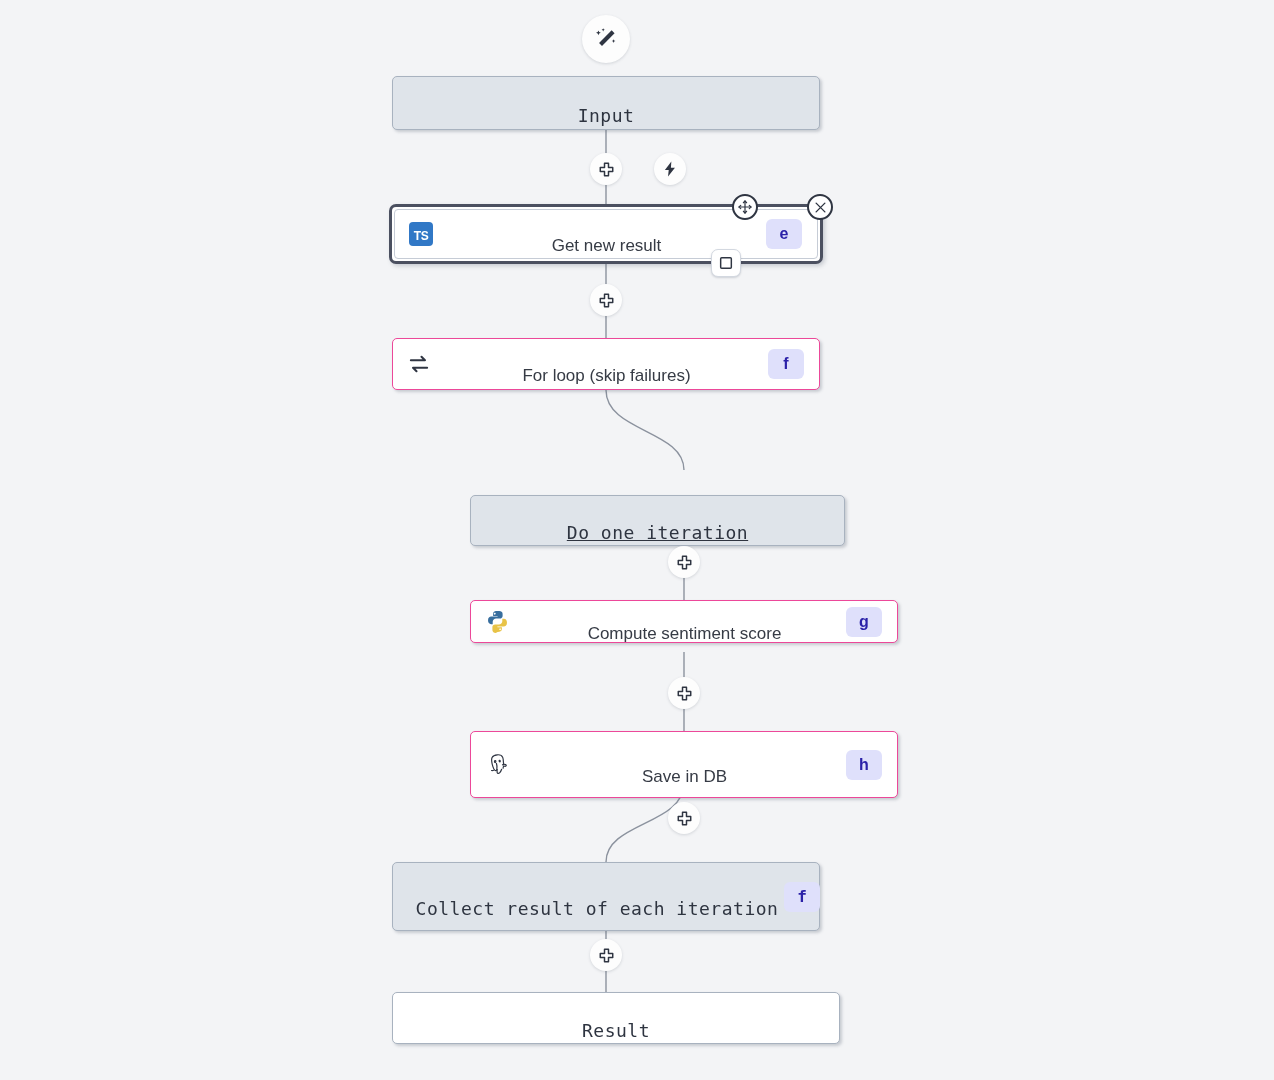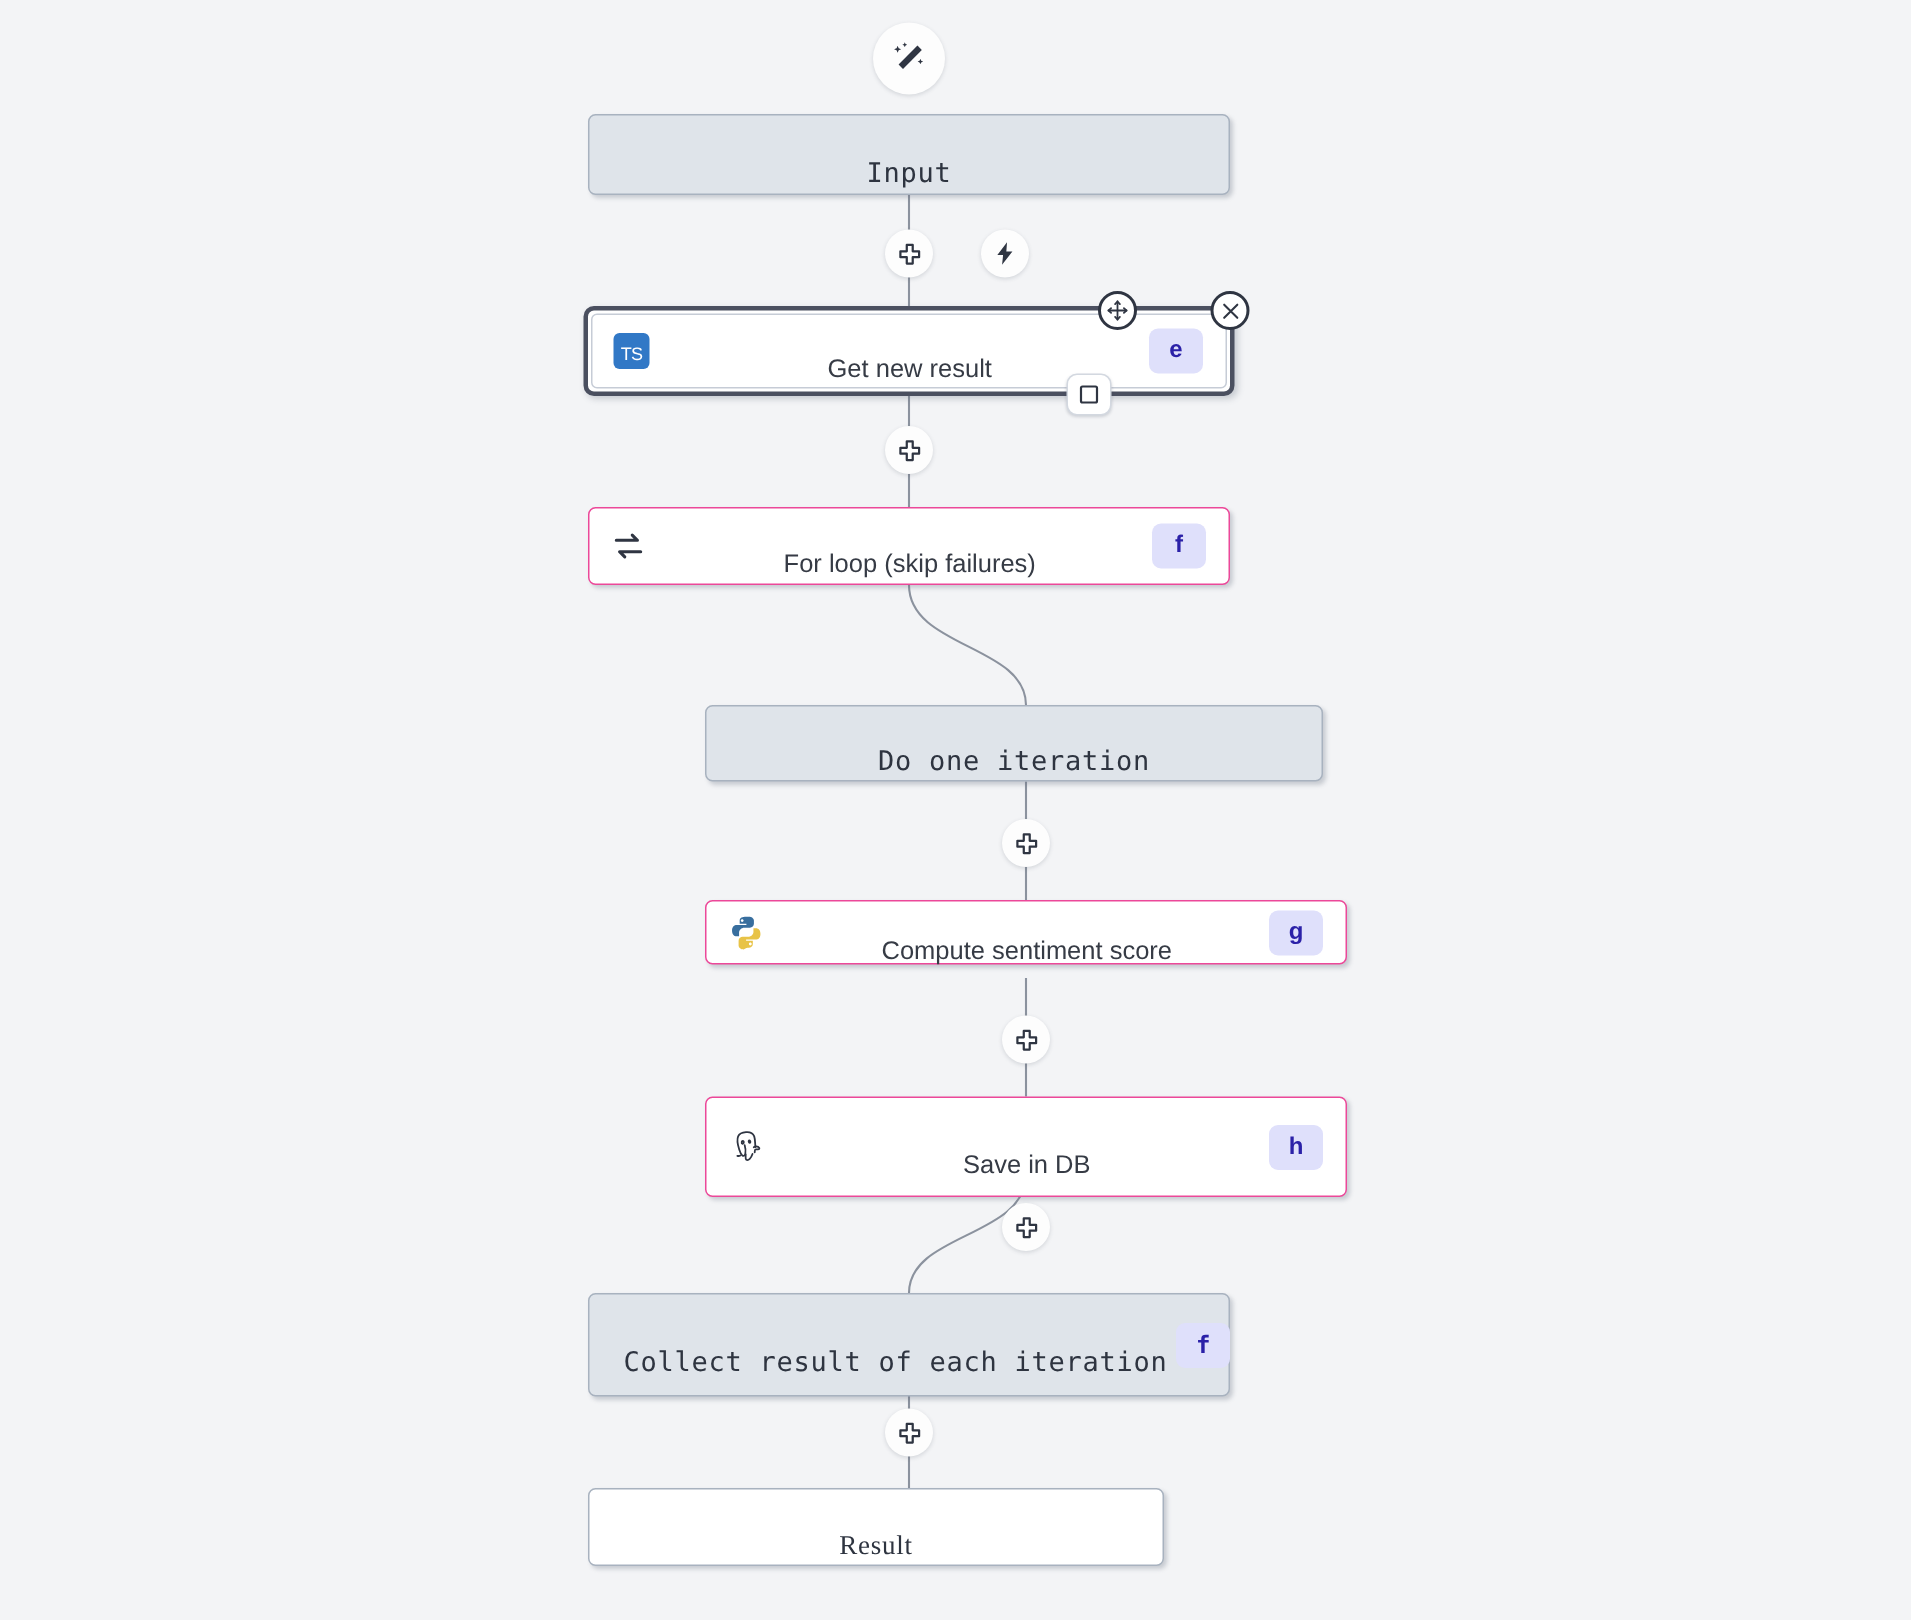--- a/index.html
+++ b/index.html
@@ -122,21 +122,21 @@
     display: flex; align-items: center; justify-content: center;
     box-shadow: 0 1px 2px rgba(60,70,90,0.2);
   }
 
   
   .ts-icon {
     width: 24px; height: 24px;
     border-radius: 4px;
     background: #3178c6;
     color: #ffffff;
-    font-weight: normal;
+    font-weight: bold;
     font-size: 12px;
     display: flex; align-items: flex-end; justify-content: center;
     padding-bottom: 3px;
     letter-spacing: -0.5px;
   }
 </style>
 </head>
 <body>
 
 <div id="canvas">
@@ -231,21 +231,21 @@
         <g stroke="#2f3542" stroke-width="1.9" fill="none" stroke-linecap="round" stroke-linejoin="round">
           <path d="M4.5 8.5 h13 l-3.2 -3.2"></path>
           <path d="M19.5 15.5 h-13 l3.2 3.2"></path>
         </g>
       </svg>
     </span>
     <span class="node-label">For loop (skip failures)</span>
     <span class="node-badge">f</span>
   </div>
 
-  <div class="node frame" style="left:470px; top:470px; width:412px; height:51px;">
+  <div class="node frame" style="left:470px; top:495px; width:375px; height:51px;text-decoration:underline;">
     <span class="node-label">Do one iteration</span>
   </div>
 
   <div class="edge-btn" style="left:668px; top:546px;">
     <svg width="17" height="17" viewBox="0 0 24 24">
       <path d="M9.2 3.2 h5.6 v6 h6 v5.6 h-6 v6 h-5.6 v-6 h-6 v-5.6 h6 z" fill="#ffffff" stroke="#2f3542" stroke-width="2.1" stroke-linejoin="round"></path>
     </svg>
   </div>
 
   <div class="node module" style="left:470px; top:600px; width:428px; height:43px;">
@@ -293,17 +293,17 @@
     <span class="node-label" style="padding-left:22px;">Collect result of each iteration</span>
     <span class="node-badge" style="margin-right:14px;">f</span>
   </div>
 
   <div class="edge-btn" style="left:590px; top:939px;">
     <svg width="17" height="17" viewBox="0 0 24 24">
       <path d="M9.2 3.2 h5.6 v6 h6 v5.6 h-6 v6 h-5.6 v-6 h-6 v-5.6 h6 z" fill="#ffffff" stroke="#2f3542" stroke-width="2.1" stroke-linejoin="round"></path>
     </svg>
   </div>
 
-  <div class="node frame white" style="left:392px; top:992px; width:384px; height:52px;font-family:Liberation Serif, serif;">
+  <div class="node frame white" style="left:392px; top:992px; width:448px; height:52px;">
     <span class="node-label">Result</span>
   </div>
 
 </div>
 
 </body></html>

